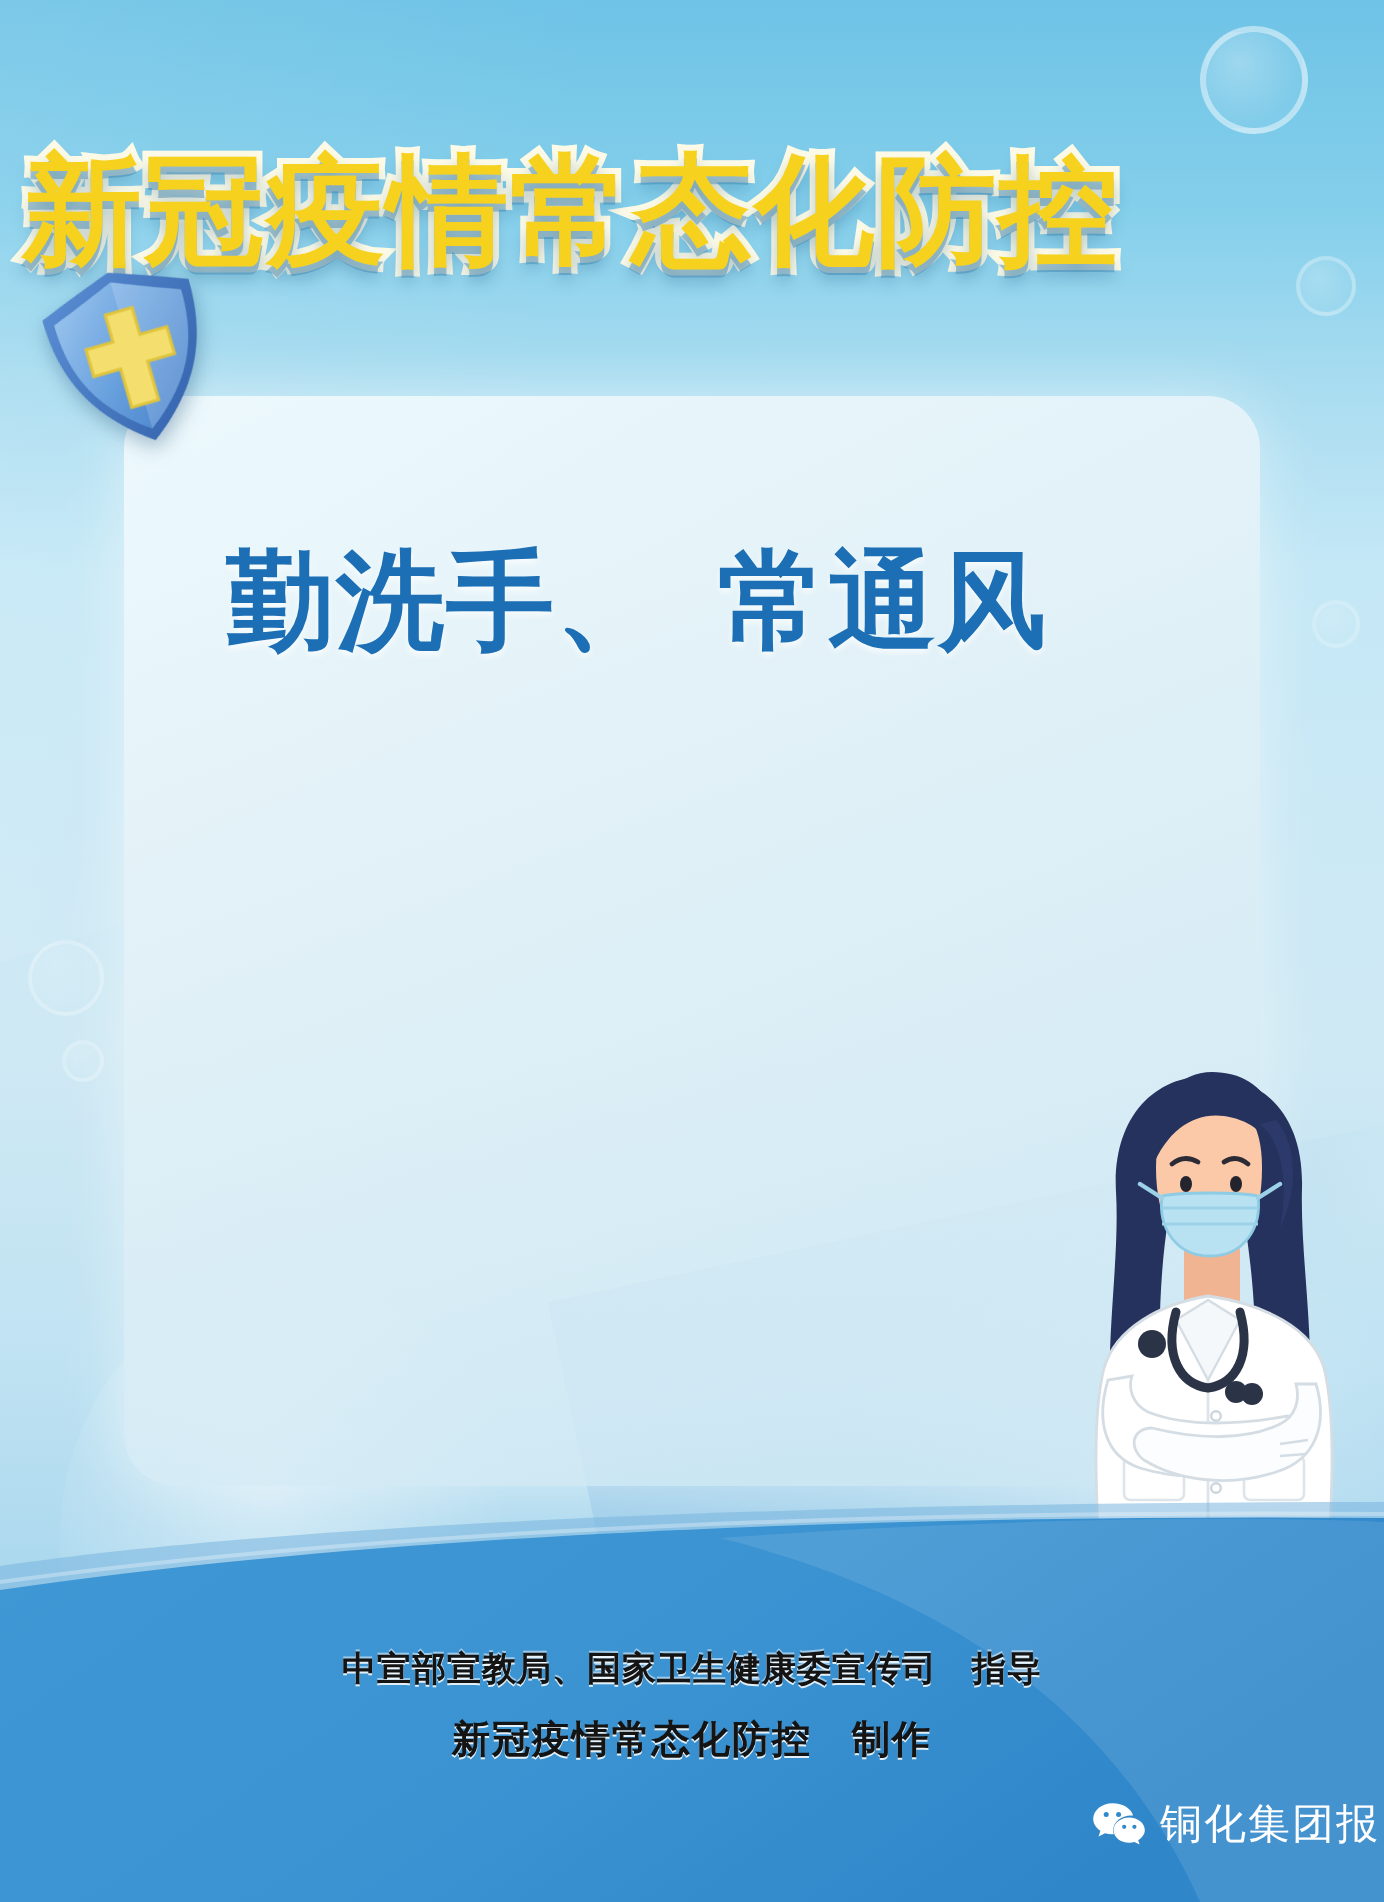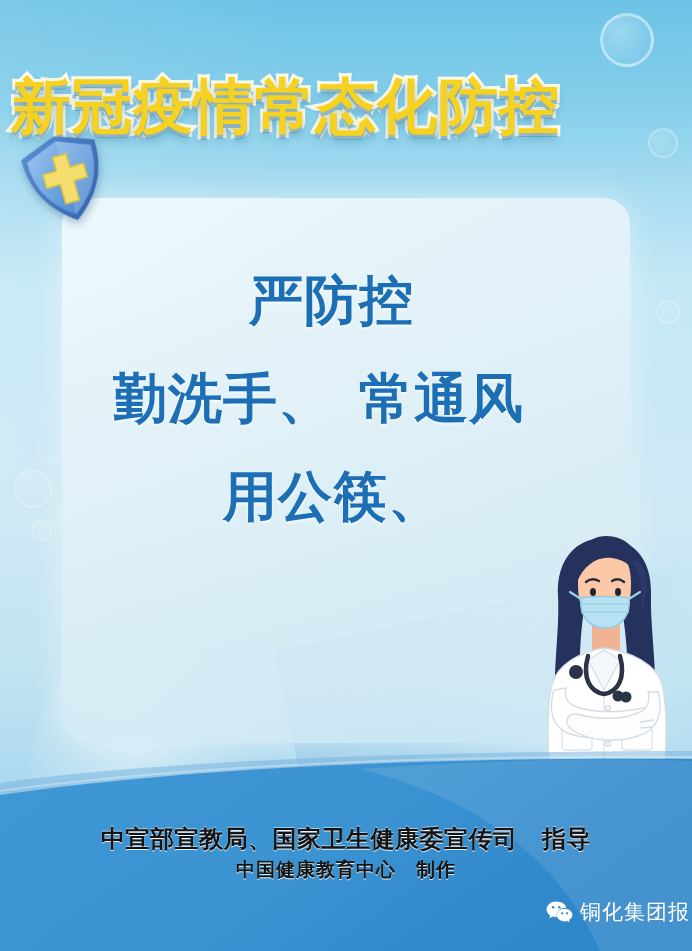--- a/index.html
+++ b/index.html
@@ -85,21 +85,21 @@
   .doctor{position:absolute;left:518px;top:532px;width:176px;height:258px;}
   .doctor svg{display:block;width:100%;height:100%;}
 
   
   .wave{position:absolute;left:0;bottom:0;width:692px;height:200px;}
   .wave svg{display:block;width:100%;height:100%;}
 
   
   .credit1{
     position:absolute;left:0;top:823px;width:692px;text-align:center;
-    font-weight:bold;font-size:24px;color:#141414;letter-spacing:.5px;
+    font-weight:bold;font-size:17px;color:#141414;letter-spacing:.5px;
     text-shadow:0 1px 0 rgba(255,255,255,.85), 0 -1px 0 rgba(255,255,255,.5);
   }
   .credit2{
     position:absolute;left:0;top:857px;width:692px;text-align:center;
     font-family:"DejaVu Serif","Liberation Serif",serif;
     font-weight:bold;font-size:19px;color:#141414;letter-spacing:1px;
     text-shadow:0 1px 0 rgba(255,255,255,.85);
   }
 
   
@@ -152,32 +152,30 @@
       <path d="M6 16 C24 9 38 4 44 2 C50 4 64 9 82 16 C82 40 76 66 44 89 C12 66 6 40 6 16 Z" fill="url(#shr)"></path>
       <path d="M11 20 C27 14 39 9 44 7 C49 9 61 14 77 20 C77 41 72 63 44 83 C16 63 11 41 11 20 Z" fill="url(#shg)"></path>
       <path d="M44 7 C49 9 61 14 77 20 C77 41 72 63 44 83 Z" fill="rgba(255,255,255,.16)"></path>
       <path d="M37 22 h14 v14 h14 v14 h-14 v20 h-14 v-20 h-14 v-14 h14 z" fill="#f3de6e" stroke="#e0c43c" stroke-width="1.5"></path>
     </svg>
   </div>
 
   <div class="slogans">
     <div class="sl-line">
       <span class="sl-gap"></span>
-      <span class="sl-b">严防控</span>
     </div>
     <div class="sl-line">
       <span class="sl-a">勤洗手、</span>
       <span class="sl-gap"></span>
       <span class="sl-b">常通风</span>
     </div>
     <div class="sl-line">
       <span class="sl-gap"></span>
     </div>
     <div class="sl-line">
-      <span class="sl-a">用公筷、</span>
       <span class="sl-gap"></span>
     </div>
   </div>
 
   <div class="doctor">
     <svg viewBox="0 0 176 258" xmlns="http://www.w3.org/2000/svg">
 
       <path d="M40 64 C38 28 58 6 86 6 C114 6 134 26 133 62 C132 96 140 140 136 176 C128 186 112 186 108 176 C112 140 108 100 104 78 L66 78 C62 104 60 142 64 178 C58 190 42 188 38 176 C34 142 42 98 40 64 Z" fill="#25325e"></path>
 
       <path d="M74 92 h28 v32 c-14 8 -22 8 -28 0 Z" fill="#f0b493"></path>
@@ -227,21 +225,21 @@
         </linearGradient>
       </defs>
       <path d="M0 32 C150 10 420 0 692 0 L692 200 L0 200 Z" fill="rgba(120,180,222,.55)"></path>
       <path d="M0 44 C190 16 440 6 692 8 L692 200 L0 200 Z" fill="url(#wv1)"></path>
       <path d="M360 18 C480 48 560 110 600 200 L692 200 L692 10 C600 6 470 10 360 18 Z" fill="rgba(255,255,255,.10)"></path>
       <path d="M0 40 C190 14 440 4 692 6" fill="none" stroke="rgba(255,255,255,.30)" stroke-width="2"></path>
     </svg>
   </div>
 
   <div class="credit1">中宣部宣教局、国家卫生健康委宣传司　指导</div>
-  <div class="credit2">中国健康教育中心　制作</div>
+  <div class="credit2">新冠疫情常态化防控　制作</div>
 
   <div class="wm">
     <span class="wm-icon">
       <svg viewBox="0 0 27 22" xmlns="http://www.w3.org/2000/svg">
         <path d="M10.3 0.6 C4.9 0.6 0.6 4.1 0.6 8.4 c0 2.4 1.4 4.6 3.6 6 l-0.9 2.8 l3.2 -1.6 c1.1 0.3 2.3 0.5 3.5 0.5 c0.3 0 0.6 0 0.9 0 c-0.2 -0.6 -0.3 -1.3 -0.3 -2 c0 -4.1 4 -7.4 9 -7.4 c0.3 0 0.6 0 0.9 0 C19.7 3.4 15.5 0.6 10.3 0.6 Z" fill="#ffffff"></path>
         <circle cx="7.1" cy="6.3" r="1.25" fill="#3089cc"></circle>
         <circle cx="13.3" cy="6.3" r="1.25" fill="#3089cc"></circle>
         <path d="M26.4 14.1 c0 -3.5 -3.5 -6.3 -7.8 -6.3 c-4.3 0 -7.8 2.8 -7.8 6.3 c0 3.5 3.5 6.3 7.8 6.3 c0.9 0 1.8 -0.1 2.6 -0.4 l2.6 1.3 l-0.7 -2.2 C25 17.9 26.4 16.1 26.4 14.1 Z" fill="#ffffff"></path>
         <circle cx="16.1" cy="12.4" r="1.05" fill="#3089cc"></circle>
         <circle cx="21.2" cy="12.4" r="1.05" fill="#3089cc"></circle>

